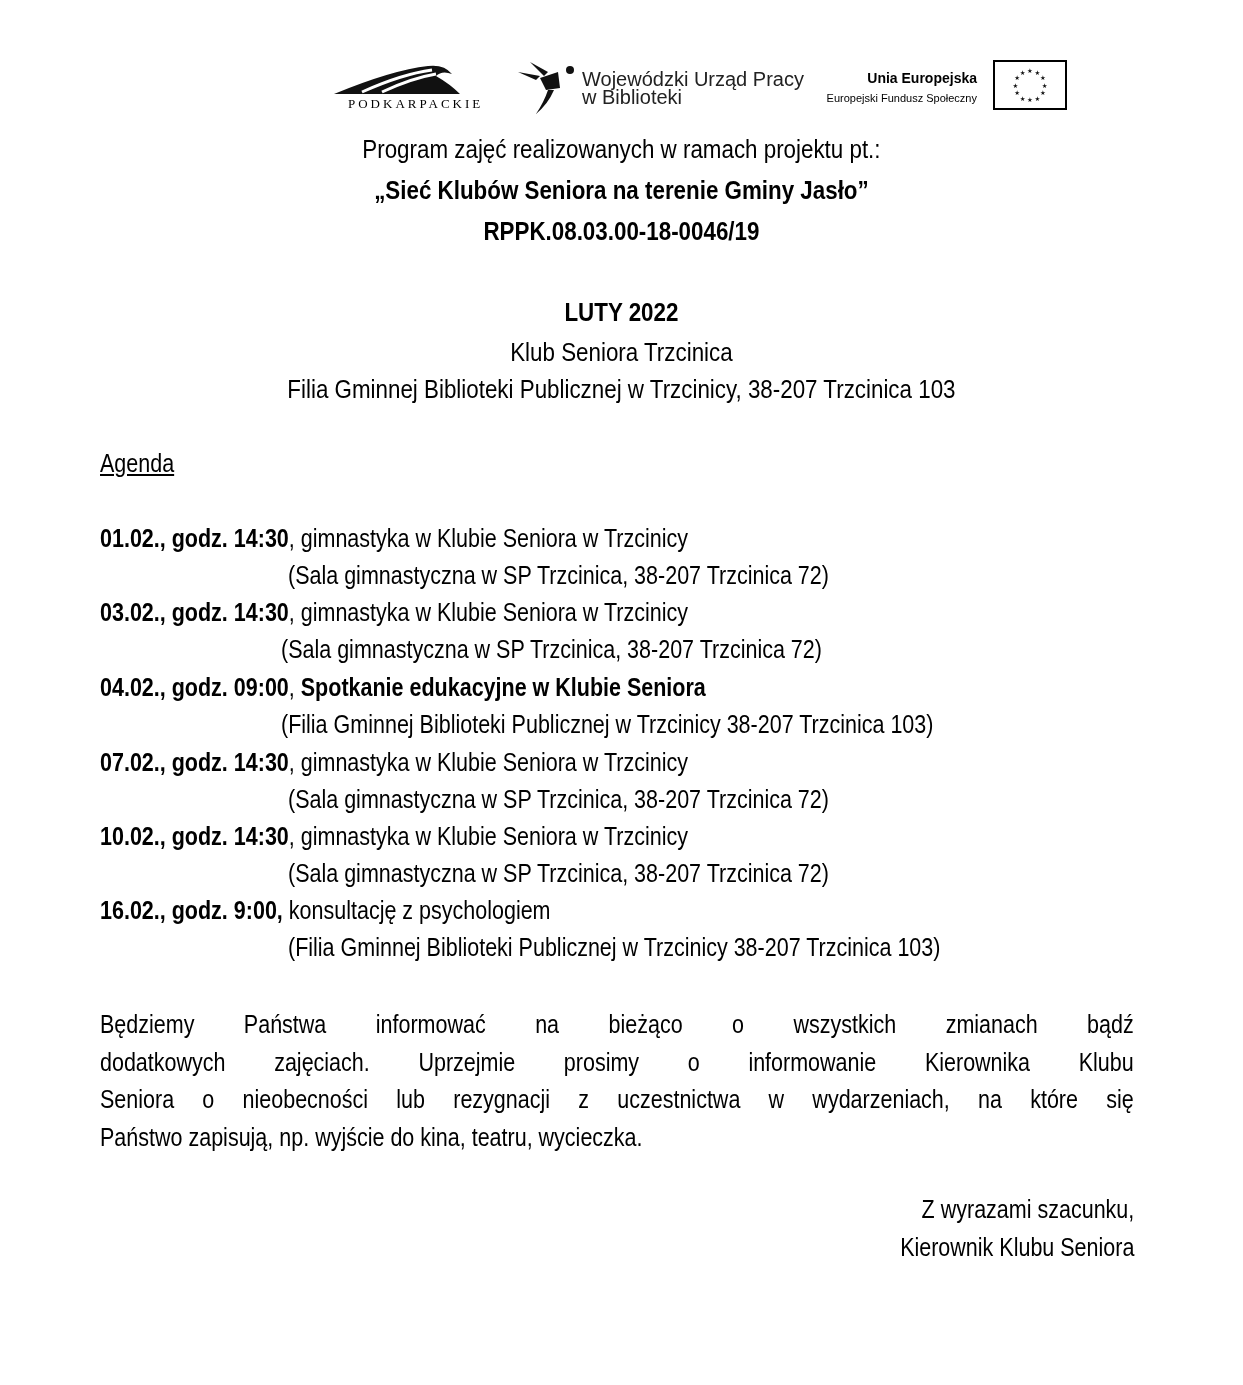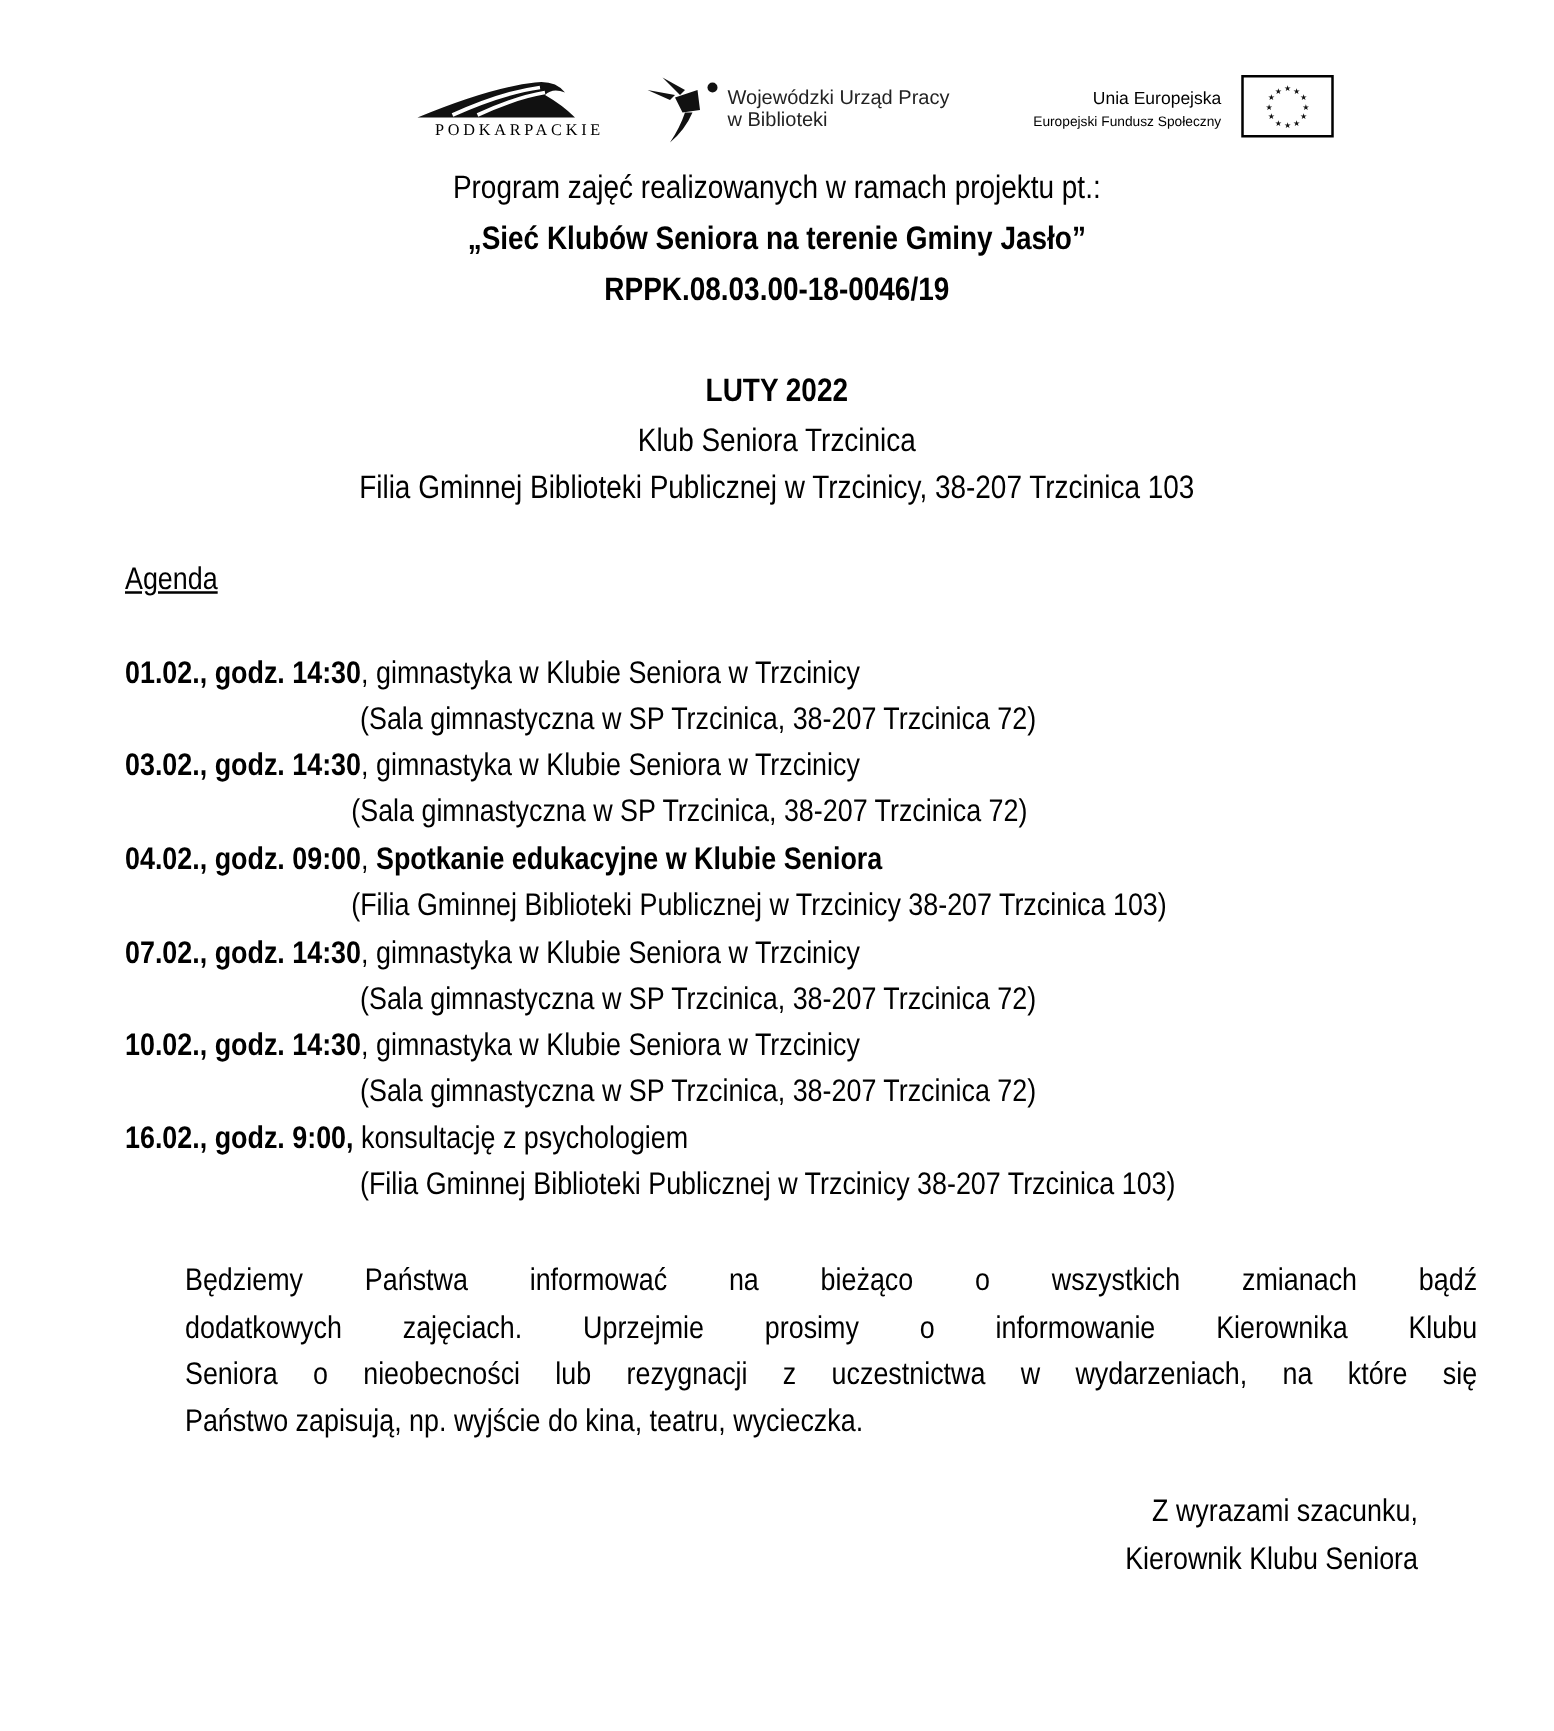--- a/index.html
+++ b/index.html
@@ -6,23 +6,23 @@
   body { width: 1243px; height: 1385px; position: relative; overflow: hidden; color: #000; font-family: "Liberation Sans", sans-serif; }
   .abs { position: absolute; }
   .logos { position: absolute; top: 48px; left: 0; width: 1243px; height: 80px; }
   .fe-logo { left: 100px; top: 4px; width: 170px; height: 72px; }
   .fe-mark { position: absolute; left: 0; top: 0; width: 36px; height: 68px; }
   .fe-text { position: absolute; left: 50px; top: 12px; font-size: 15px; line-height: 16px; font-weight: bold; }
   .fe-sub { position: absolute; left: 50px; top: 50px; font-size: 11px; color: #222; white-space: nowrap; }
   .pk-logo { left: 310px; top: 14px; width: 160px; height: 56px; }
   .pk-text { position: absolute; left: 2px; top: 34px; font-size: 13px; letter-spacing: 3px; font-family: "Liberation Serif", serif; white-space: nowrap; margin-left: 36px; }
   .wup-logo { left: 518px; top: 12px; width: 250px; height: 56px; }
-  .wup-text { position: absolute; left: 64px; top: 10px; font-size: 16px; line-height: 18px; color: #222; white-space: nowrap; }
+  .wup-text { position: absolute; left: 64px; top: 10px; font-size: 20px; line-height: 18px; color: #222; white-space: nowrap; }
   .ue-logo { left: 815px; top: 12px; width: 260px; height: 56px; }
-  .ue-title { position: absolute; right: 98px; top: 10px; font-size: 14px; font-weight: normal; white-space: nowrap; }
+  .ue-title { position: absolute; right: 98px; top: 10px; font-size: 14px; font-weight: bold; white-space: nowrap; }
   .ue-sub { position: absolute; right: 98px; top: 32px; font-size: 11px; white-space: nowrap; }
   .ue-flag { position: absolute; left: 178px; top: 0; width: 74px; height: 50px; border: 2px solid #000; box-sizing: border-box; }
   .center-line { position: absolute; left: 0; width: 1243px; text-align: center; font-size: 26px; white-space: nowrap; transform: scaleX(0.86); transform-origin: 621px 0; }
   .bold { font-weight: bold; }
   .line { position: absolute; white-space: nowrap; font-size: 25px; transform: scaleX(0.86); transform-origin: 0 0; }
   .agenda-label { text-decoration: underline; }
   .para { position: absolute; left: 100px; width: 1034px; font-size: 25px; line-height: 37.5px; }
   .para-line { display: block; white-space: nowrap; text-align: justify; text-align-last: justify; transform: scaleX(0.86); transform-origin: 0 0; width: 1202px; }
   .para-line.last { text-align-last: left; }
   .sign { position: absolute; right: 109px; text-align: right; font-size: 25px; white-space: nowrap; transform: scaleX(0.86); transform-origin: 100% 0; }
@@ -107,21 +107,21 @@
   <div>
     <div class="line" style="left:100px;top:822px;"><span class="bold">10.02., godz. 14:30</span><span>, </span><span>gimnastyka w Klubie Seniora w Trzcinicy</span></div>
     <div class="line" style="left:288px;top:859px;">(Sala gimnastyczna w SP Trzcinica, 38-207 Trzcinica 72)</div>
   </div>
   <div>
     <div class="line" style="left:100px;top:896px;"><span class="bold">16.02., godz. 9:00,</span><span> </span><span>konsultację z psychologiem</span></div>
     <div class="line" style="left:288px;top:933px;">(Filia Gminnej Biblioteki Publicznej w Trzcinicy 38-207 Trzcinica 103)</div>
   </div>
 </div>
 
-<div class="para" style="top:1006px;margin-left:48px;">
+<div class="para" style="top:1006px;">
   <span class="para-line">Będziemy Państwa informować na bieżąco o wszystkich zmianach bądź</span>
   <span class="para-line">dodatkowych zajęciach. Uprzejmie prosimy o informowanie Kierownika Klubu</span>
   <span class="para-line">Seniora o nieobecności lub rezygnacji z uczestnictwa w wydarzeniach, na które się</span>
   <span class="para-line last">Państwo zapisują, np. wyjście do kina, teatru, wycieczka.</span>
 </div>
 
 <div class="sign" style="top:1195px;">Z wyrazami szacunku,</div>
 <div class="sign" style="top:1233px;">Kierownik Klubu Seniora</div>
 
 </body></html>

